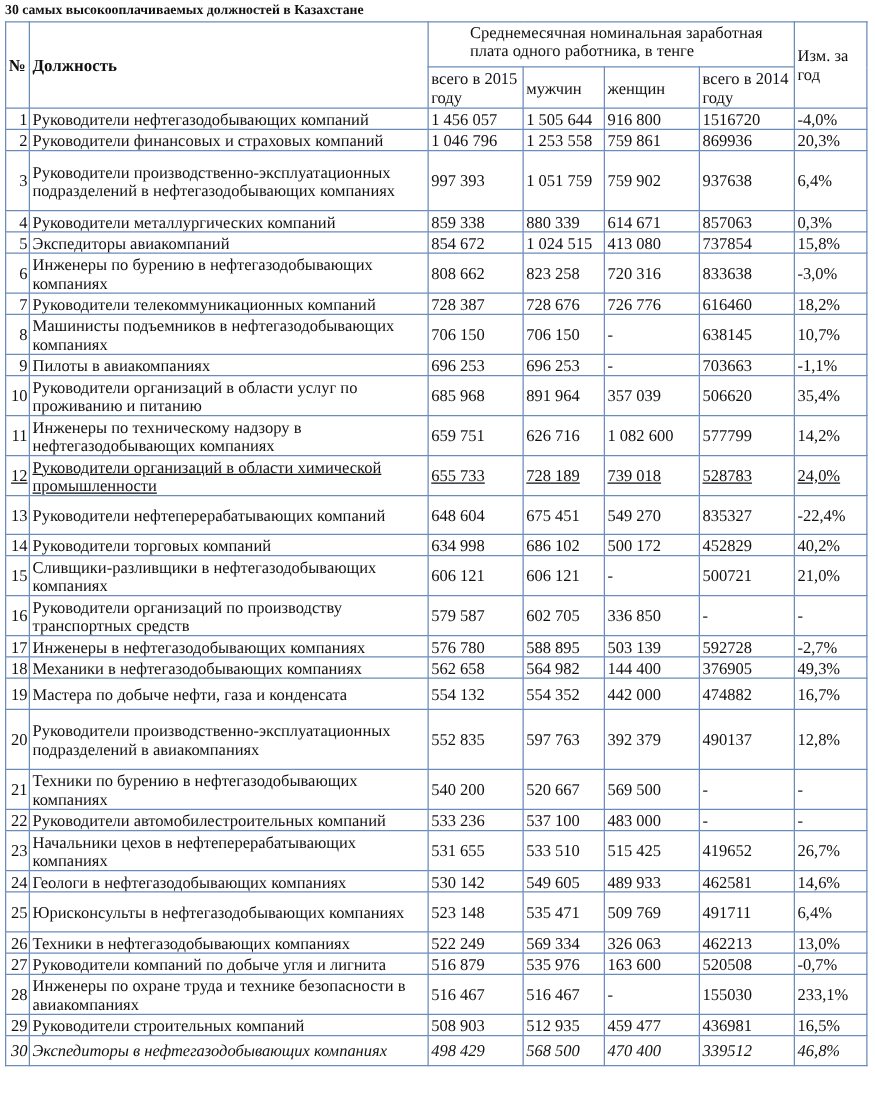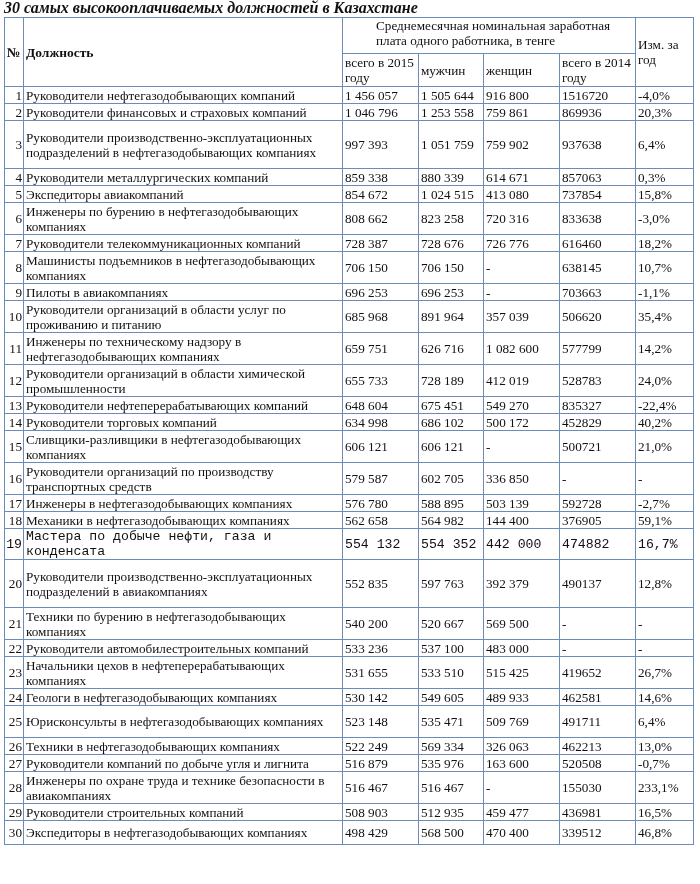--- a/index.html
+++ b/index.html
@@ -1,17 +1,17 @@
 <!DOCTYPE html>
 <html><head>
   <meta charset="utf-8">
   <style>
     html, body { margin: 0; padding: 0; background: #ffffff; }
     body { width: 700px; height: 884px; overflow: hidden; font-family: "Liberation Serif", "DejaVu Serif", serif; color: #111; }
-    .title { position: absolute; left: 4px; top: 0px; font-weight: bold; font-size: 16px; line-height: 16px; white-space: nowrap; font-style: italic; }
+    .title { position: absolute; left: 4px; top: 0px; font-weight: bold; font-size: 11px; line-height: 16px; white-space: nowrap; }
     table { position: absolute; left: 4px; top: 17px; border-collapse: collapse; table-layout: fixed; width: 689px; font-size: 13.2px; line-height: 15px; }
     td, th { border: 1.5px solid #6b8cb8; padding: 0 2px; vertical-align: middle; font-weight: normal; text-align: left; overflow: hidden; }
     th.hdr-pos, th.hdr-name { font-weight: bold; font-size: 13.5px; }
     td.num { text-align: right; padding-right: 1px; padding-left: 0; }
     td.name { padding-left: 2px; }
     td.val { white-space: nowrap; padding-left: 2px; }
     .hdr-group { vertical-align: top; padding-left: 33px; }
   </style>
 </head>
 <body>
@@ -135,30 +135,30 @@
       </tr>
       <tr style="height: 32px;">
         <td class="num">11</td>
         <td class="name">Инженеры по техническому надзору в нефтегазодобывающих компаниях</td>
         <td class="val">659 751</td>
         <td class="val">626 716</td>
         <td class="val">1 082 600</td>
         <td class="val">577799</td>
         <td class="val">14,2%</td>
       </tr>
-      <tr style="height: 32px;">
+      <tr style="height: 32px; text-decoration: underline;">
         <td class="num">12</td>
         <td class="name">Руководители организаций в области химической промышленности</td>
         <td class="val">655 733</td>
         <td class="val">728 189</td>
-        <td class="val">412 019</td>
+        <td class="val">739 018</td>
         <td class="val">528783</td>
         <td class="val">24,0%</td>
       </tr>
-      <tr style="height: 17px;">
+      <tr style="height: 31px;">
         <td class="num">13</td>
         <td class="name">Руководители нефтеперерабатывающих компаний</td>
         <td class="val">648 604</td>
         <td class="val">675 451</td>
         <td class="val">549 270</td>
         <td class="val">835327</td>
         <td class="val">-22,4%</td>
       </tr>
       <tr style="height: 17px;">
         <td class="num">14</td>
@@ -196,23 +196,23 @@
         <td class="val">592728</td>
         <td class="val">-2,7%</td>
       </tr>
       <tr style="height: 17px;">
         <td class="num">18</td>
         <td class="name">Механики в нефтегазодобывающих компаниях</td>
         <td class="val">562 658</td>
         <td class="val">564 982</td>
         <td class="val">144 400</td>
         <td class="val">376905</td>
-        <td class="val">59,1%</td>
-      </tr>
-      <tr style="height: 25px; font-family: Liberation Mono, monospace;">
+        <td class="val">49,3%</td>
+      </tr>
+      <tr style="height: 25px;">
         <td class="num">19</td>
         <td class="name">Мастера по добыче нефти, газа и конденсата</td>
         <td class="val">554 132</td>
         <td class="val">554 352</td>
         <td class="val">442 000</td>
         <td class="val">474882</td>
         <td class="val">16,7%</td>
       </tr>
       <tr style="height: 48px;">
         <td class="num">20</td>
@@ -297,21 +297,21 @@
       </tr>
       <tr style="height: 17px;">
         <td class="num">29</td>
         <td class="name">Руководители строительных компаний</td>
         <td class="val">508 903</td>
         <td class="val">512 935</td>
         <td class="val">459 477</td>
         <td class="val">436981</td>
         <td class="val">16,5%</td>
       </tr>
-      <tr style="height: 24px;">
+      <tr style="height: 24px; font-style: italic;">
         <td class="num">30</td>
         <td class="name">Экспедиторы в нефтегазодобывающих компаниях</td>
         <td class="val">498 429</td>
         <td class="val">568 500</td>
         <td class="val">470 400</td>
         <td class="val">339512</td>
         <td class="val">46,8%</td>
       </tr>
     </tbody>
 </table>

